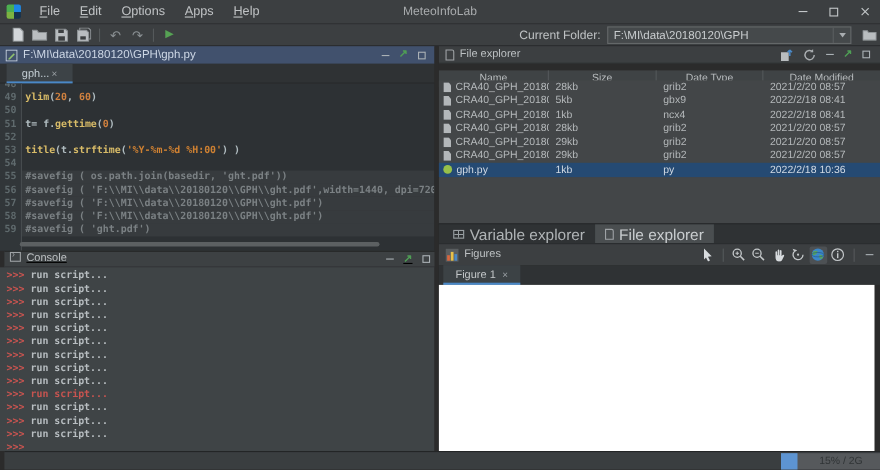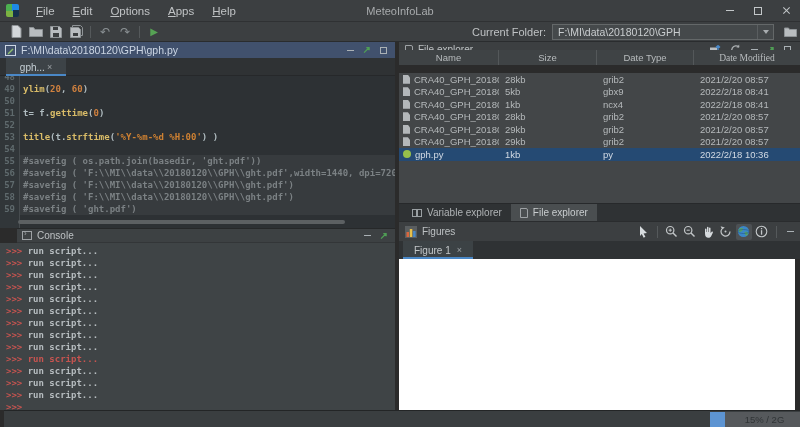--- a/index.html
+++ b/index.html
@@ -52,50 +52,50 @@
   #editor-body { left:0; top:76px; width:395px; height:152px; background:#2d3134; overflow:hidden; }
   #gutter-bg { position:absolute; left:0; top:0; bottom:0; width:20px; background:#313639; border-right:1px solid #464b4e; }
   #code-lines { position:absolute; left:0; right:0; top:-5px; }
   .crow { display:flex; height:12px; line-height:12px; font-family:"DejaVu Sans Mono",monospace; font-size:9px; font-weight:700; white-space:pre; }
   .crow .ln { width:20px; padding-right:5px; text-align:right; color:#5f6a6d; flex:none; font-weight:700; }
   .crow .ct { flex:1; padding-left:3px; overflow:hidden; }
   .crow.sel .ct { background:rgba(255,255,255,.05); }
   .tok-fn{color:#d9bc68} .tok-num{color:#d0813f} .tok-str{color:#cf8132} .tok-cmt{color:#7b8184} .tok-pl{color:#b0bcc0}
   #editor-hscroll { position:absolute; left:18px; bottom:4px; width:327px; height:4px; background:#5c6062; border-radius:2px; }
 
-  #console-header { left:17px; top:228px; width:395px; height:15px; background:#3d4143; border-top:1px solid #262829; border-bottom:1px solid #333638; display:flex; align-items:center; padding:0 5px; }
+  #console-header { left:4px; top:228px; width:395px; height:15px; background:#3d4143; border-top:1px solid #262829; border-bottom:1px solid #333638; display:flex; padding:0 5px;text-decoration:underline; }
   .phead-label { font-size:10px; color:#bdc1c3; margin-left:5px; }
   .ic-term { width:10px; height:9px; border:1px solid #9ea2a5; position:relative; }
   .ic-term::before { content:"›"; position:absolute; left:1px; top:-3px; font-size:8px; color:#9ea2a5; }
 
   #console-body { left:0; top:243px; width:395px; height:167px; background:#3f4446; overflow:hidden; padding:2px 0 0 6px; }
   .clrow { height:12px; line-height:12px; font-family:"DejaVu Sans Mono",monospace; font-size:9px; font-weight:700; white-space:pre; }
   .clrow .prompt { color:#c75450; }
   .clrow .ctext { color:#b7bdc0; }
   .clrow.red .ctext { color:#c75450; }
 
   #splitter { left:395px; top:42px; width:4px; height:368px; background:#2b2b2b; }
 
   
   #fe-header { left:399px; top:42px; width:401px; height:16px; background:#3c3f41; border-bottom:1px solid #2c2e30; display:flex; align-items:center; padding:0 6px; }
   .ic-page { width:8px; height:10px; border:1px solid #9ea2a5; border-radius:0 2px 0 0; }
-  #fe-table-header { left:399px; top:50px; width:401px; height:15px; background:#3f4345; display:flex; font-size:9.5px; color:#b8bcbe; }
+  #fe-table-header { left:399px; top:64px; width:401px; height:15px; background:#3f4345; display:flex; font-size:9.5px; color:#b8bcbe; }
   .hcell { display:flex; align-items:center; justify-content:center; border-right:1px solid #54585a; height:100%; }
-  .hcell:last-child { border-right:none;font-family:Liberation Serif, serif; }
+  .hcell:last-child { border-right:none; }
   .c0{width:100px}.c1{width:98px}.c2{width:97px}.c3{width:106px}
   #fe-body { left:399px; top:73px; width:401px; height:130px; background:#434648; }
   .frow { display:flex; align-items:center; height:12.5px; font-size:9.5px; color:#b5b9bb; }
   .frow.selected { background:#254a73; color:#d2dae4; }
   .fcell { overflow:hidden; white-space:nowrap; padding-left:6px; }
   .fcell.name { padding-left:4px; display:flex; align-items:center; gap:4px; }
   .ic-doc { width:7px; height:9px; background:#b3b7ba; clip-path:polygon(0 0,70% 0,100% 30%,100% 100%,0 100%); flex:none; }
   .ic-py { width:8px; height:8px; border-radius:50%; background:#97c04a; flex:none; }
 
   #explorer-tabs { left:399px; top:203px; width:401px; height:18px; background:#2f3234; border-top:1px solid #27292b; display:flex; align-items:stretch; padding-left:4px; }
-  .xtab { display:flex; align-items:center; gap:5px; padding:0 9px; font-size:10px; color:#b0b4b6; }
+  .xtab { display:flex; align-items:center; gap:5px; padding:0 9px; font-size:14px; color:#b0b4b6; }
   .xtab.active { background:#4a4e50; color:#c9cdcf; }
   .ic-grid { width:10px; height:8px; border:1px solid #9aa0a3;
              background:linear-gradient(transparent 42%,#9aa0a3 42% 58%,transparent 58%),
                         linear-gradient(90deg,transparent 42%,#9aa0a3 42% 58%,transparent 58%); }
 
   #figures-header { left:399px; top:221px; width:436px; height:20px; background:#3c3f41; border-top:1px solid #2a2c2e; display:flex; align-items:center; padding:0 6px; }
   .fig-tools { margin-left:auto; display:flex; align-items:center; gap:2px; }
   .tool { width:16px; height:16px; display:flex; align-items:center; justify-content:center; border-radius:2px; }
   .tool.active { background:#4d5154; }
   #figure-tabs { left:399px; top:241px; width:401px; height:18px; background:#2f3234; display:flex; }

